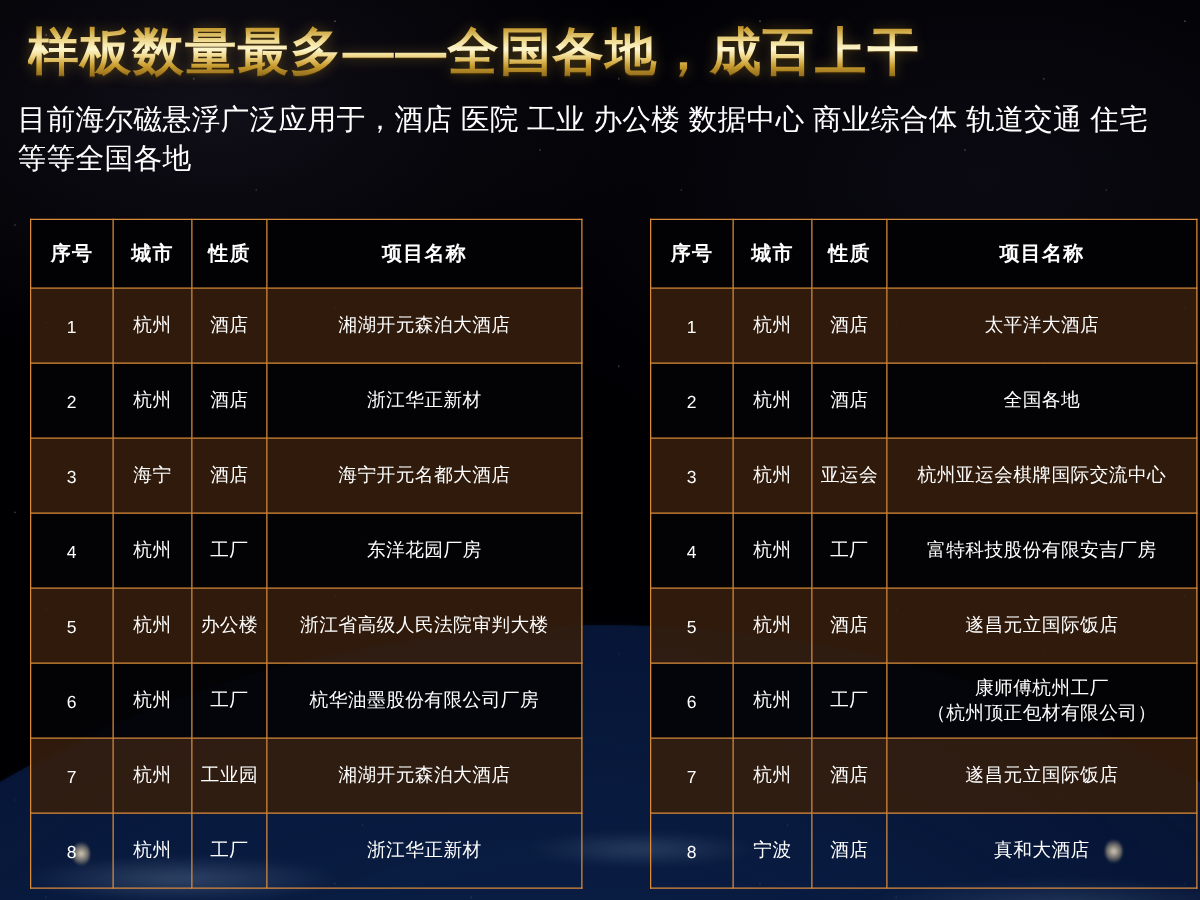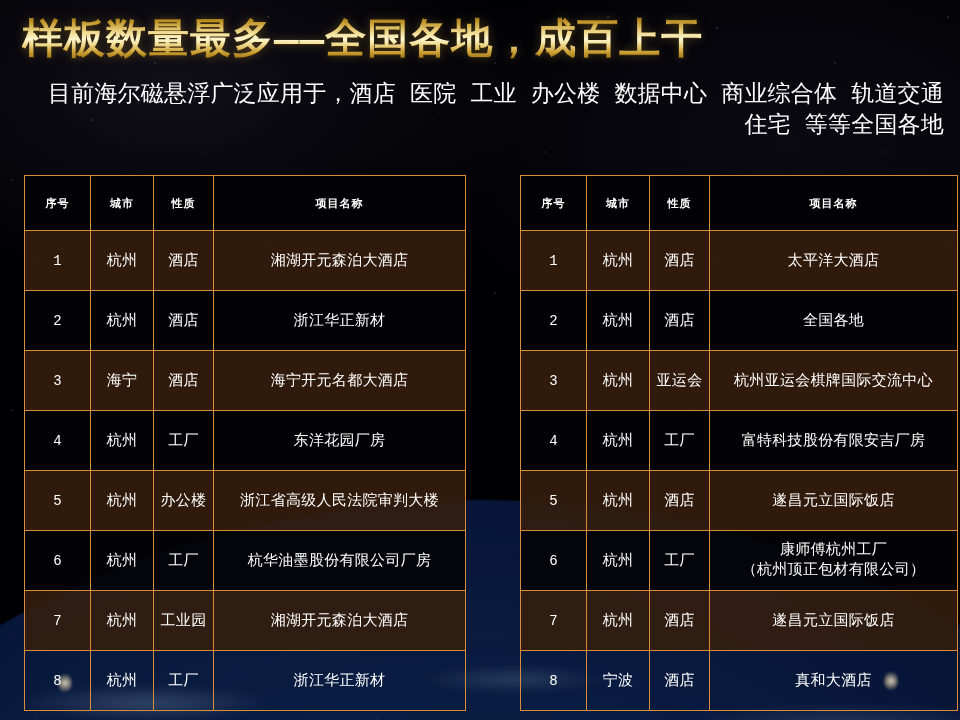--- a/index.html
+++ b/index.html
@@ -6,21 +6,21 @@
     margin: 0;
     padding: 0;
     background: #000;
   }
   #slide {
     position: relative;
     width: 960px;
     height: 720px;
     overflow: hidden;
     background: #000005;
-    font-family: Liberation Mono, monospace;
+    font-family: Liberation Sans, sans-serif;
     -webkit-font-smoothing: antialiased;
   }
 
   
   .bg-space {
     position: absolute;
     inset: 0;
     background:
       radial-gradient(ellipse 520px 300px at 18% 12%, rgba(30,26,40,0.55) 0%, rgba(0,0,0,0) 70%),
       radial-gradient(ellipse 600px 340px at 82% 20%, rgba(22,20,34,0.5) 0%, rgba(0,0,0,0) 70%),
@@ -137,21 +137,20 @@
     position: absolute;
     left: 14px;
     top: 80px;
     width: 930px;
     margin: 0;
     color: #ffffff;
     font-size: 23px;
     line-height: 31px;
     font-weight: 400;
     letter-spacing: 0.2px;
-    text-align: right;
   }
 
   
   .tbl {
     position: absolute;
     border-collapse: collapse;
     table-layout: fixed;
     border: 1px solid #d98b3a;
   }
   .tbl-left  { left: 24px;  top: 175px; width: 442px; }
@@ -160,21 +159,21 @@
   .tbl td, .tbl th {
     border: 1px solid #d98b3a;
     color: #ffffff;
     text-align: center;
     vertical-align: middle;
     padding: 0 3px;
     background-clip: padding-box;
   }
   .tbl thead th {
     height: 54px;
-    font-size: 11px;
+    font-size: 16px;
     font-weight: bold;
     background: rgba(2,2,4,0.92);
     letter-spacing: 1px;
   }
   .tbl tbody td {
     height: 59px;
     font-size: 15px;
     font-weight: 400;
     letter-spacing: 0.3px;
   }

